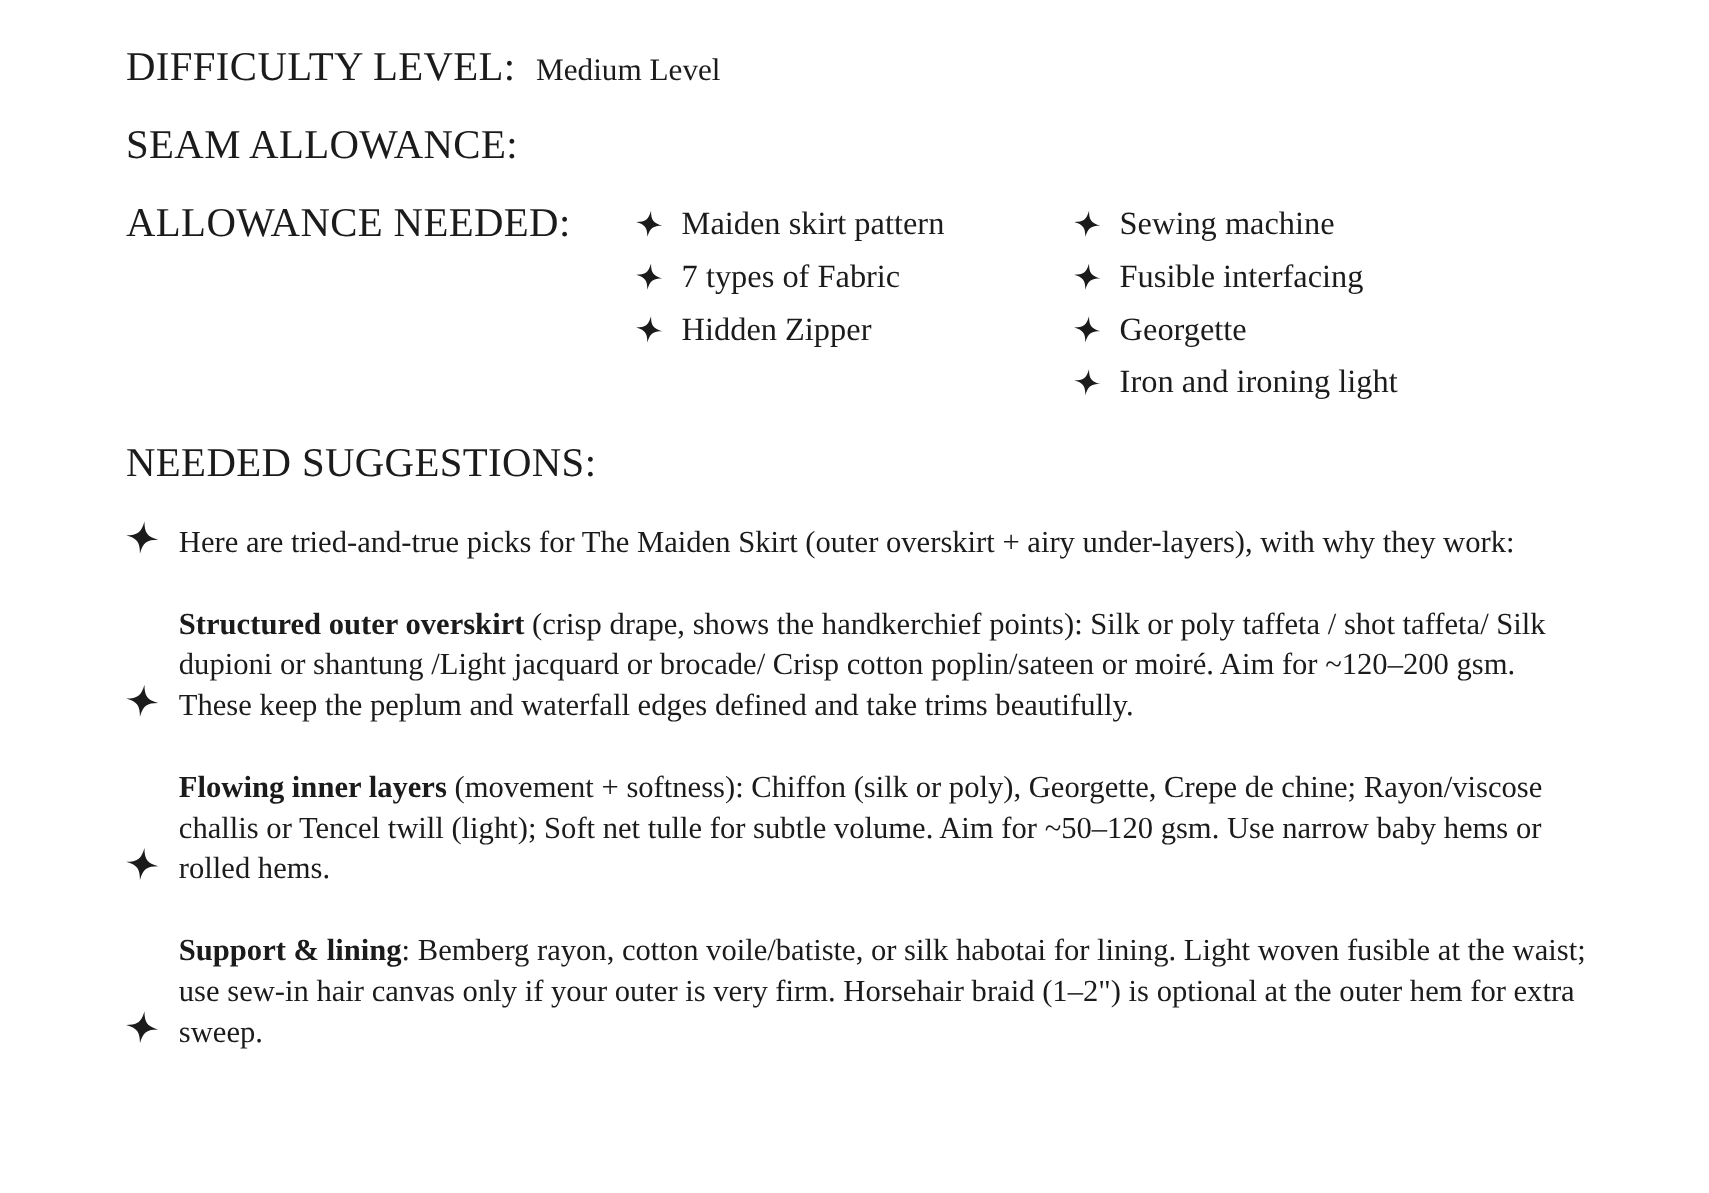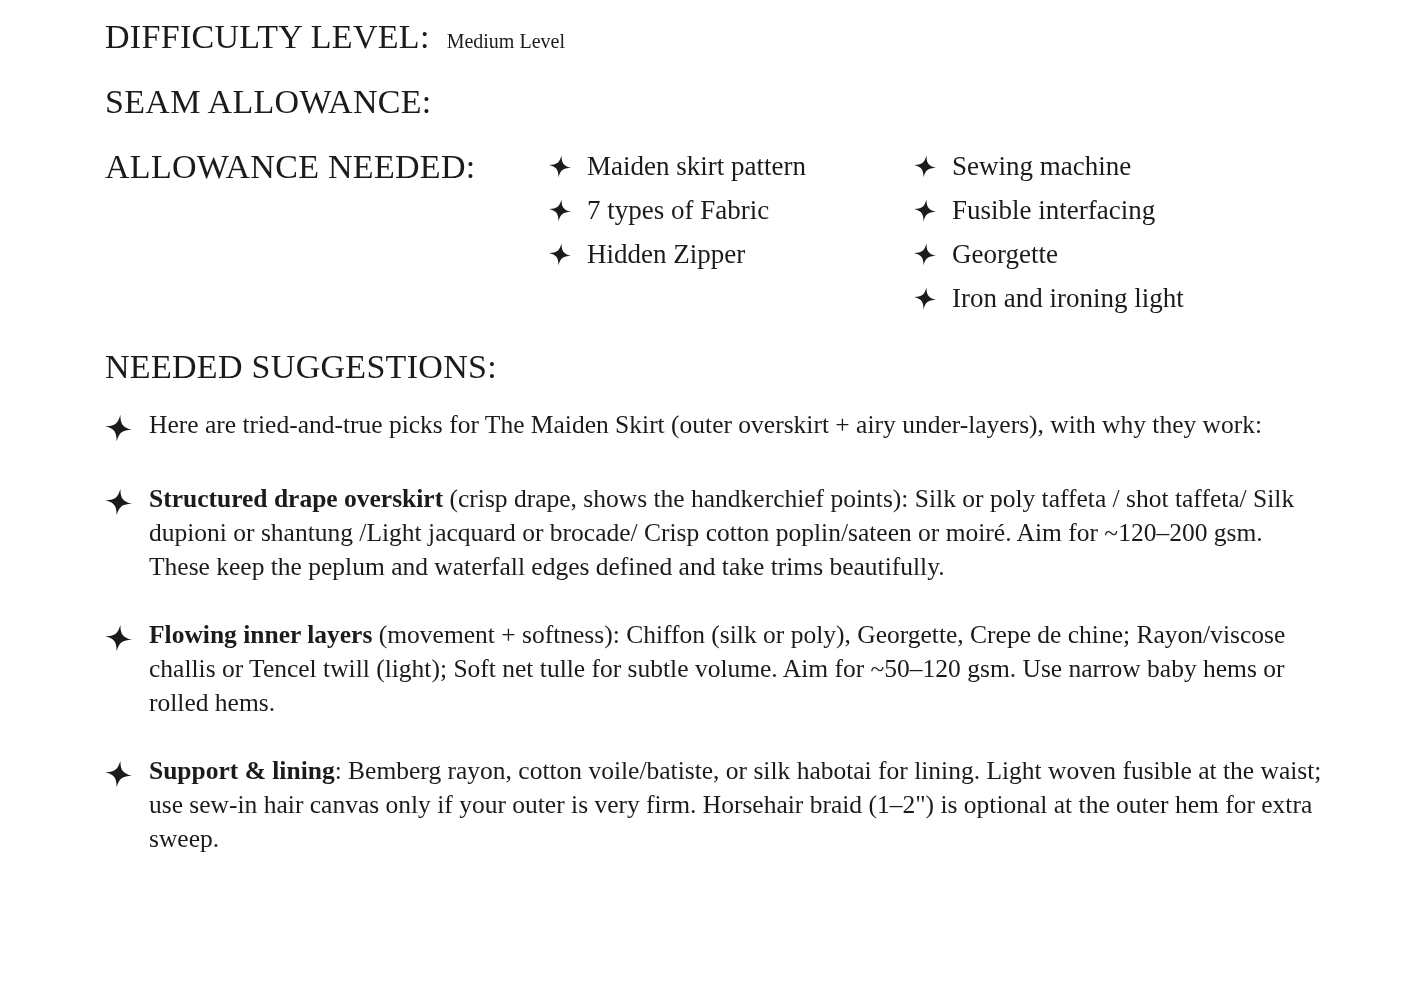--- a/index.html
+++ b/index.html
@@ -3,38 +3,38 @@
 <meta charset="utf-8">
 <style>
   html, body { margin: 0; padding: 0; }
   body {
     width: 1424px; height: 994px;
     background: #ffffff;
     color: #1b1b1b;
     font-family: "Liberation Serif", serif;
     overflow: hidden;
   }
-  .page { box-sizing: border-box; padding: 18px 60px 0 105px; }
+  .page { box-sizing: border-box; padding: 38px 60px 0 105px; }
 
   .kv-row { display: flex; align-items: baseline; margin-bottom: 27px; }
   .heading { font-size: 34px; letter-spacing: 0.3px; white-space: nowrap; }
-  .kv-value { font-size: 20px; margin-left: 17px; white-space: nowrap; }
+  .kv-value { font-size: 26px; margin-left: 17px; white-space: nowrap; }
 
   
   .materials-row { position: relative; min-height: 174px; margin-bottom: 26px; }
-  .materials-cols { position: absolute; left: 444px; top: -4px; display: flex; }
+  .materials-cols { position: absolute; left: 425px; top: -4px; display: flex; }
   .m-col { list-style: none; margin: 0; padding: 0; }
   .m-col-1 { width: 365px; }
   .m-item { display: flex; align-items: center; height: 44px; font-size: 27px; white-space: nowrap; }
   .sparkle { display: inline-flex; transform: rotate(8deg); flex: 0 0 auto; }
   .m-item .sparkle { margin-right: 16px; }
 
   
   .fabric-heading { margin-bottom: 22px; }
-  .fs-item { display: flex; align-items: flex-start; margin-bottom: 34px; }
+  .fs-item { display: flex; align-items: flex-end; margin-bottom: 34px; }
   .fs-star { width: 44px; flex: 0 0 44px; padding-top: 4px; }
   .fs-text { font-size: 25.5px; line-height: 34px; max-width: 1180px; margin: 0; }
   .fs-lead { font-weight: bold; }
 </style>
 </head>
 <body>
 
 <div class="page">
 
   <div class="kv-row">
@@ -122,21 +122,21 @@
         </span></span>
     <p class="fs-text"><span class="fs-lead"></span><span>Here are tried-and-true picks for The Maiden Skirt (outer overskirt + airy under-layers), with why they work:</span></p>
   </div>
 
   <div class="fs-item">
     <span class="fs-star"><span class="sparkle">
           <svg width="27" height="32" viewBox="0 0 24 24">
             <path d="M12 0 C13.2 8.4 15.6 10.8 24 12 C15.6 13.2 13.2 15.6 12 24 C10.8 15.6 8.4 13.2 0 12 C8.4 10.8 10.8 8.4 12 0 Z" fill="#1b1b1b"></path>
           </svg>
         </span></span>
-    <p class="fs-text"><span class="fs-lead">Structured drape overskirt</span><span> (crisp drape, shows the handkerchief points): Silk or poly taffeta / shot taffeta/ Silk dupioni or shantung /Light jacquard or brocade/ Crisp cotton poplin/sateen or moiré. Aim for ~120–200 gsm. These keep the peplum and waterfall edges defined and take trims beautifully.</span></p>
+    <p class="fs-text"><span class="fs-lead">Structured outer overskirt</span><span> (crisp drape, shows the handkerchief points): Silk or poly taffeta / shot taffeta/ Silk dupioni or shantung /Light jacquard or brocade/ Crisp cotton poplin/sateen or moiré. Aim for ~120–200 gsm. These keep the peplum and waterfall edges defined and take trims beautifully.</span></p>
   </div>
 
   <div class="fs-item">
     <span class="fs-star"><span class="sparkle">
           <svg width="27" height="32" viewBox="0 0 24 24">
             <path d="M12 0 C13.2 8.4 15.6 10.8 24 12 C15.6 13.2 13.2 15.6 12 24 C10.8 15.6 8.4 13.2 0 12 C8.4 10.8 10.8 8.4 12 0 Z" fill="#1b1b1b"></path>
           </svg>
         </span></span>
     <p class="fs-text"><span class="fs-lead">Flowing inner layers</span><span> (movement + softness): Chiffon (silk or poly), Georgette, Crepe de chine; Rayon/viscose challis or Tencel twill (light); Soft net tulle for subtle volume. Aim for ~50–120 gsm. Use narrow baby hems or rolled hems.</span></p>
   </div>

